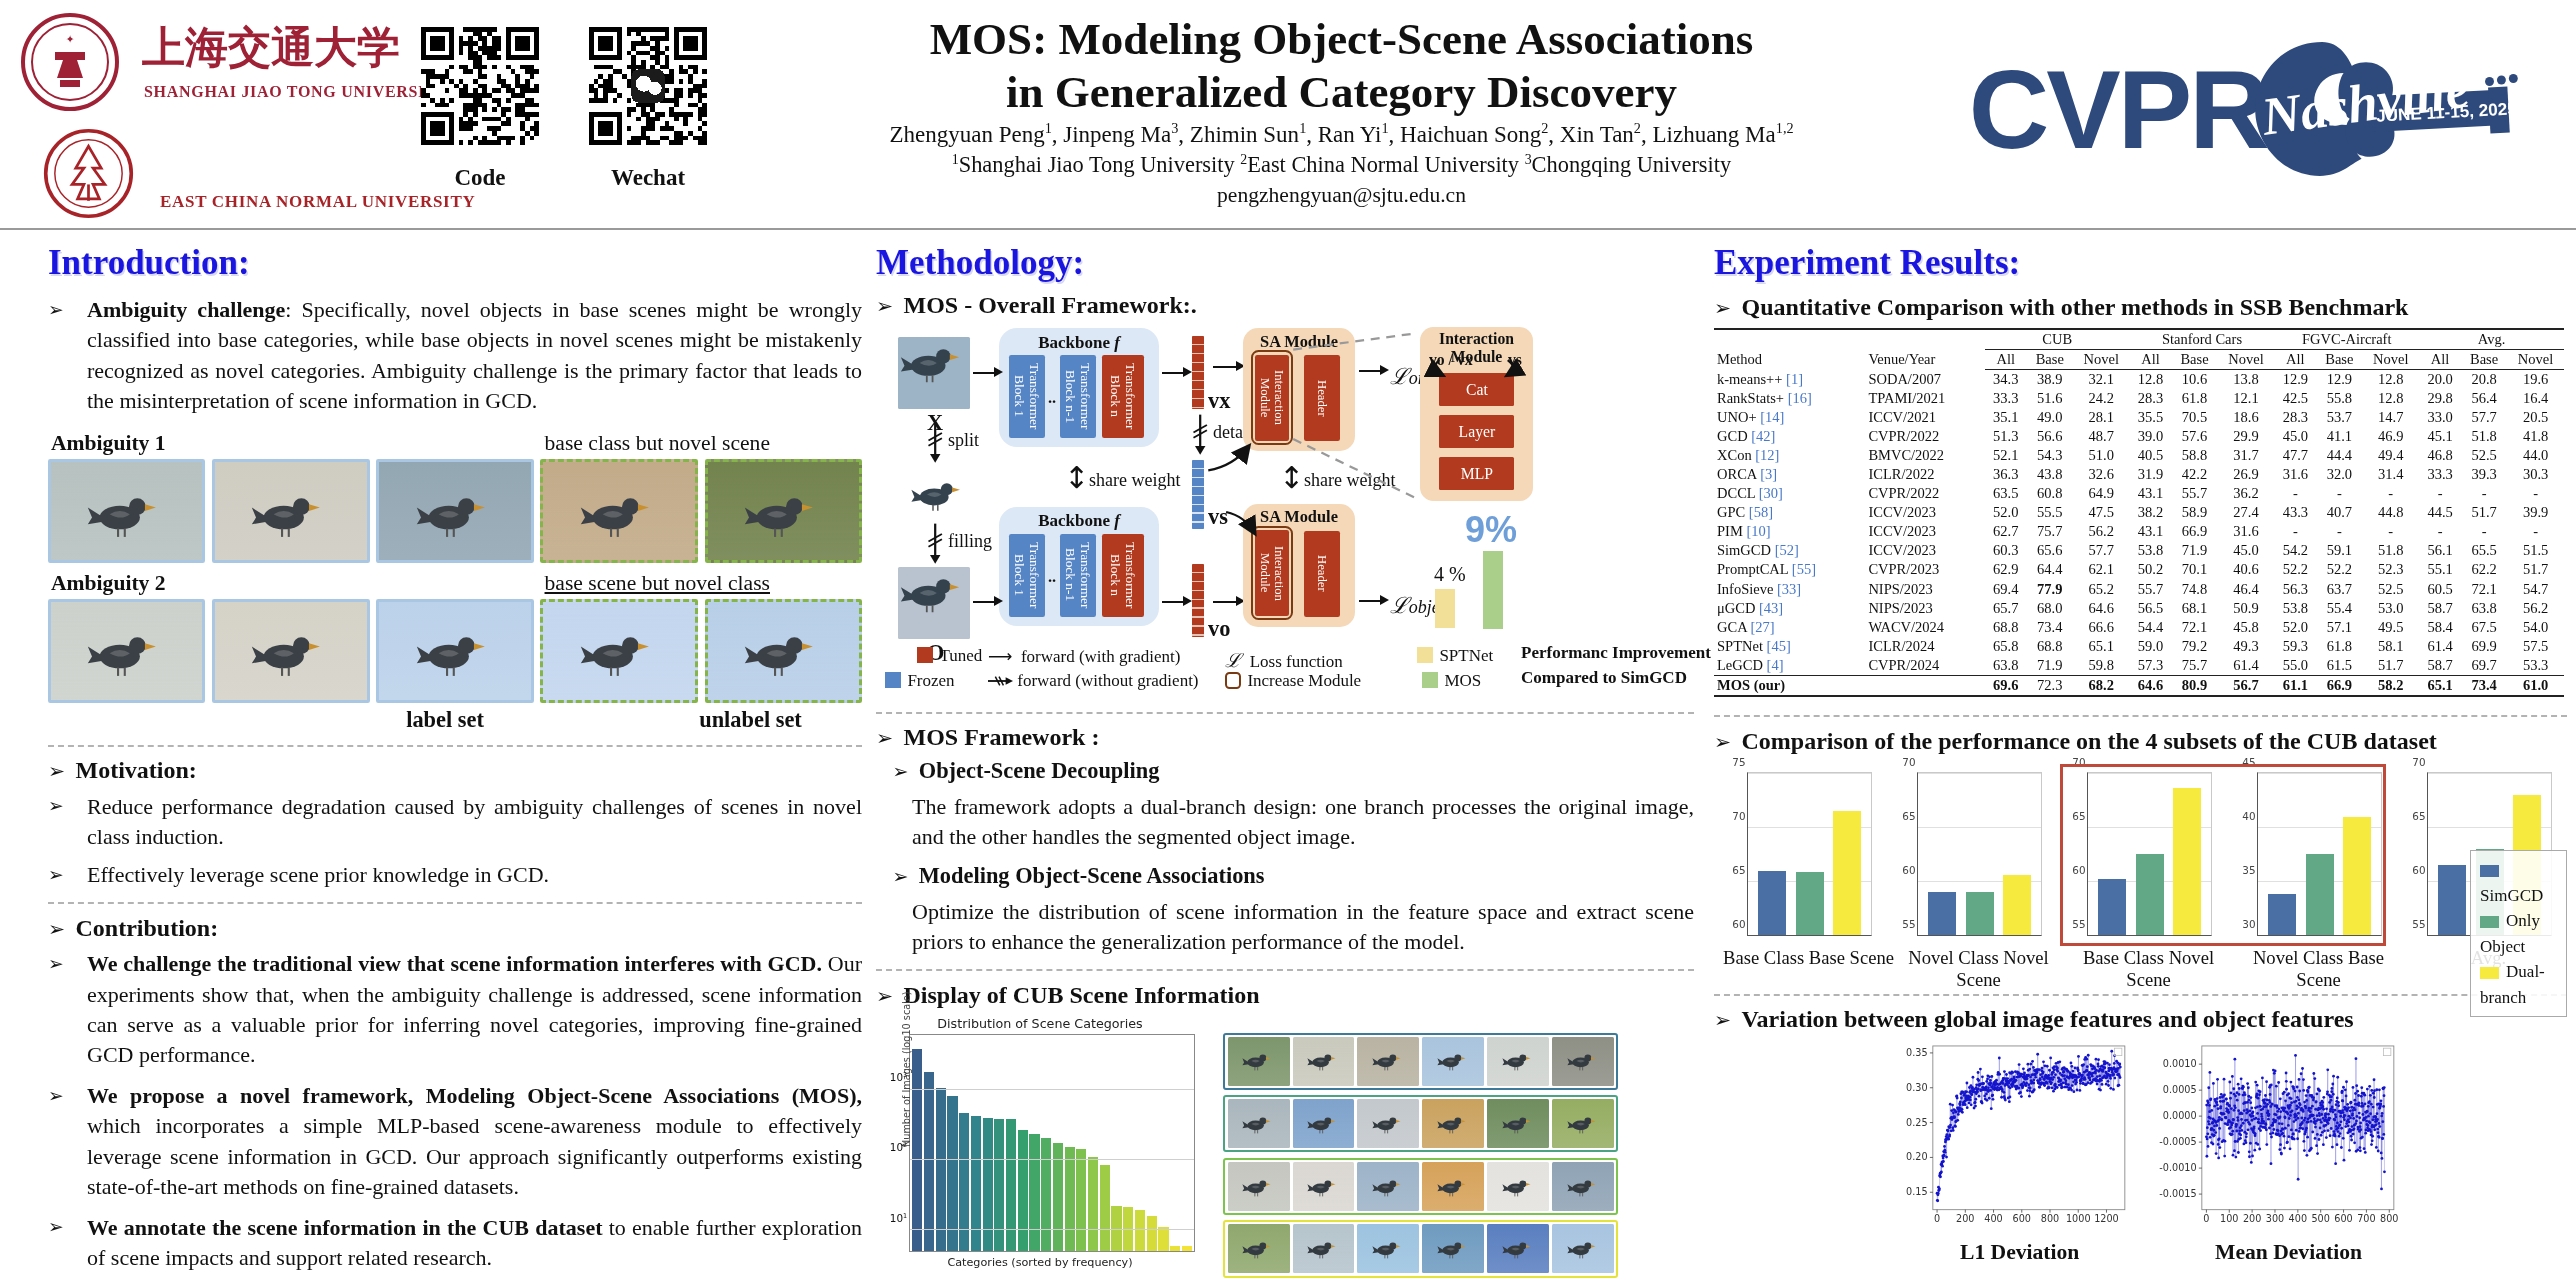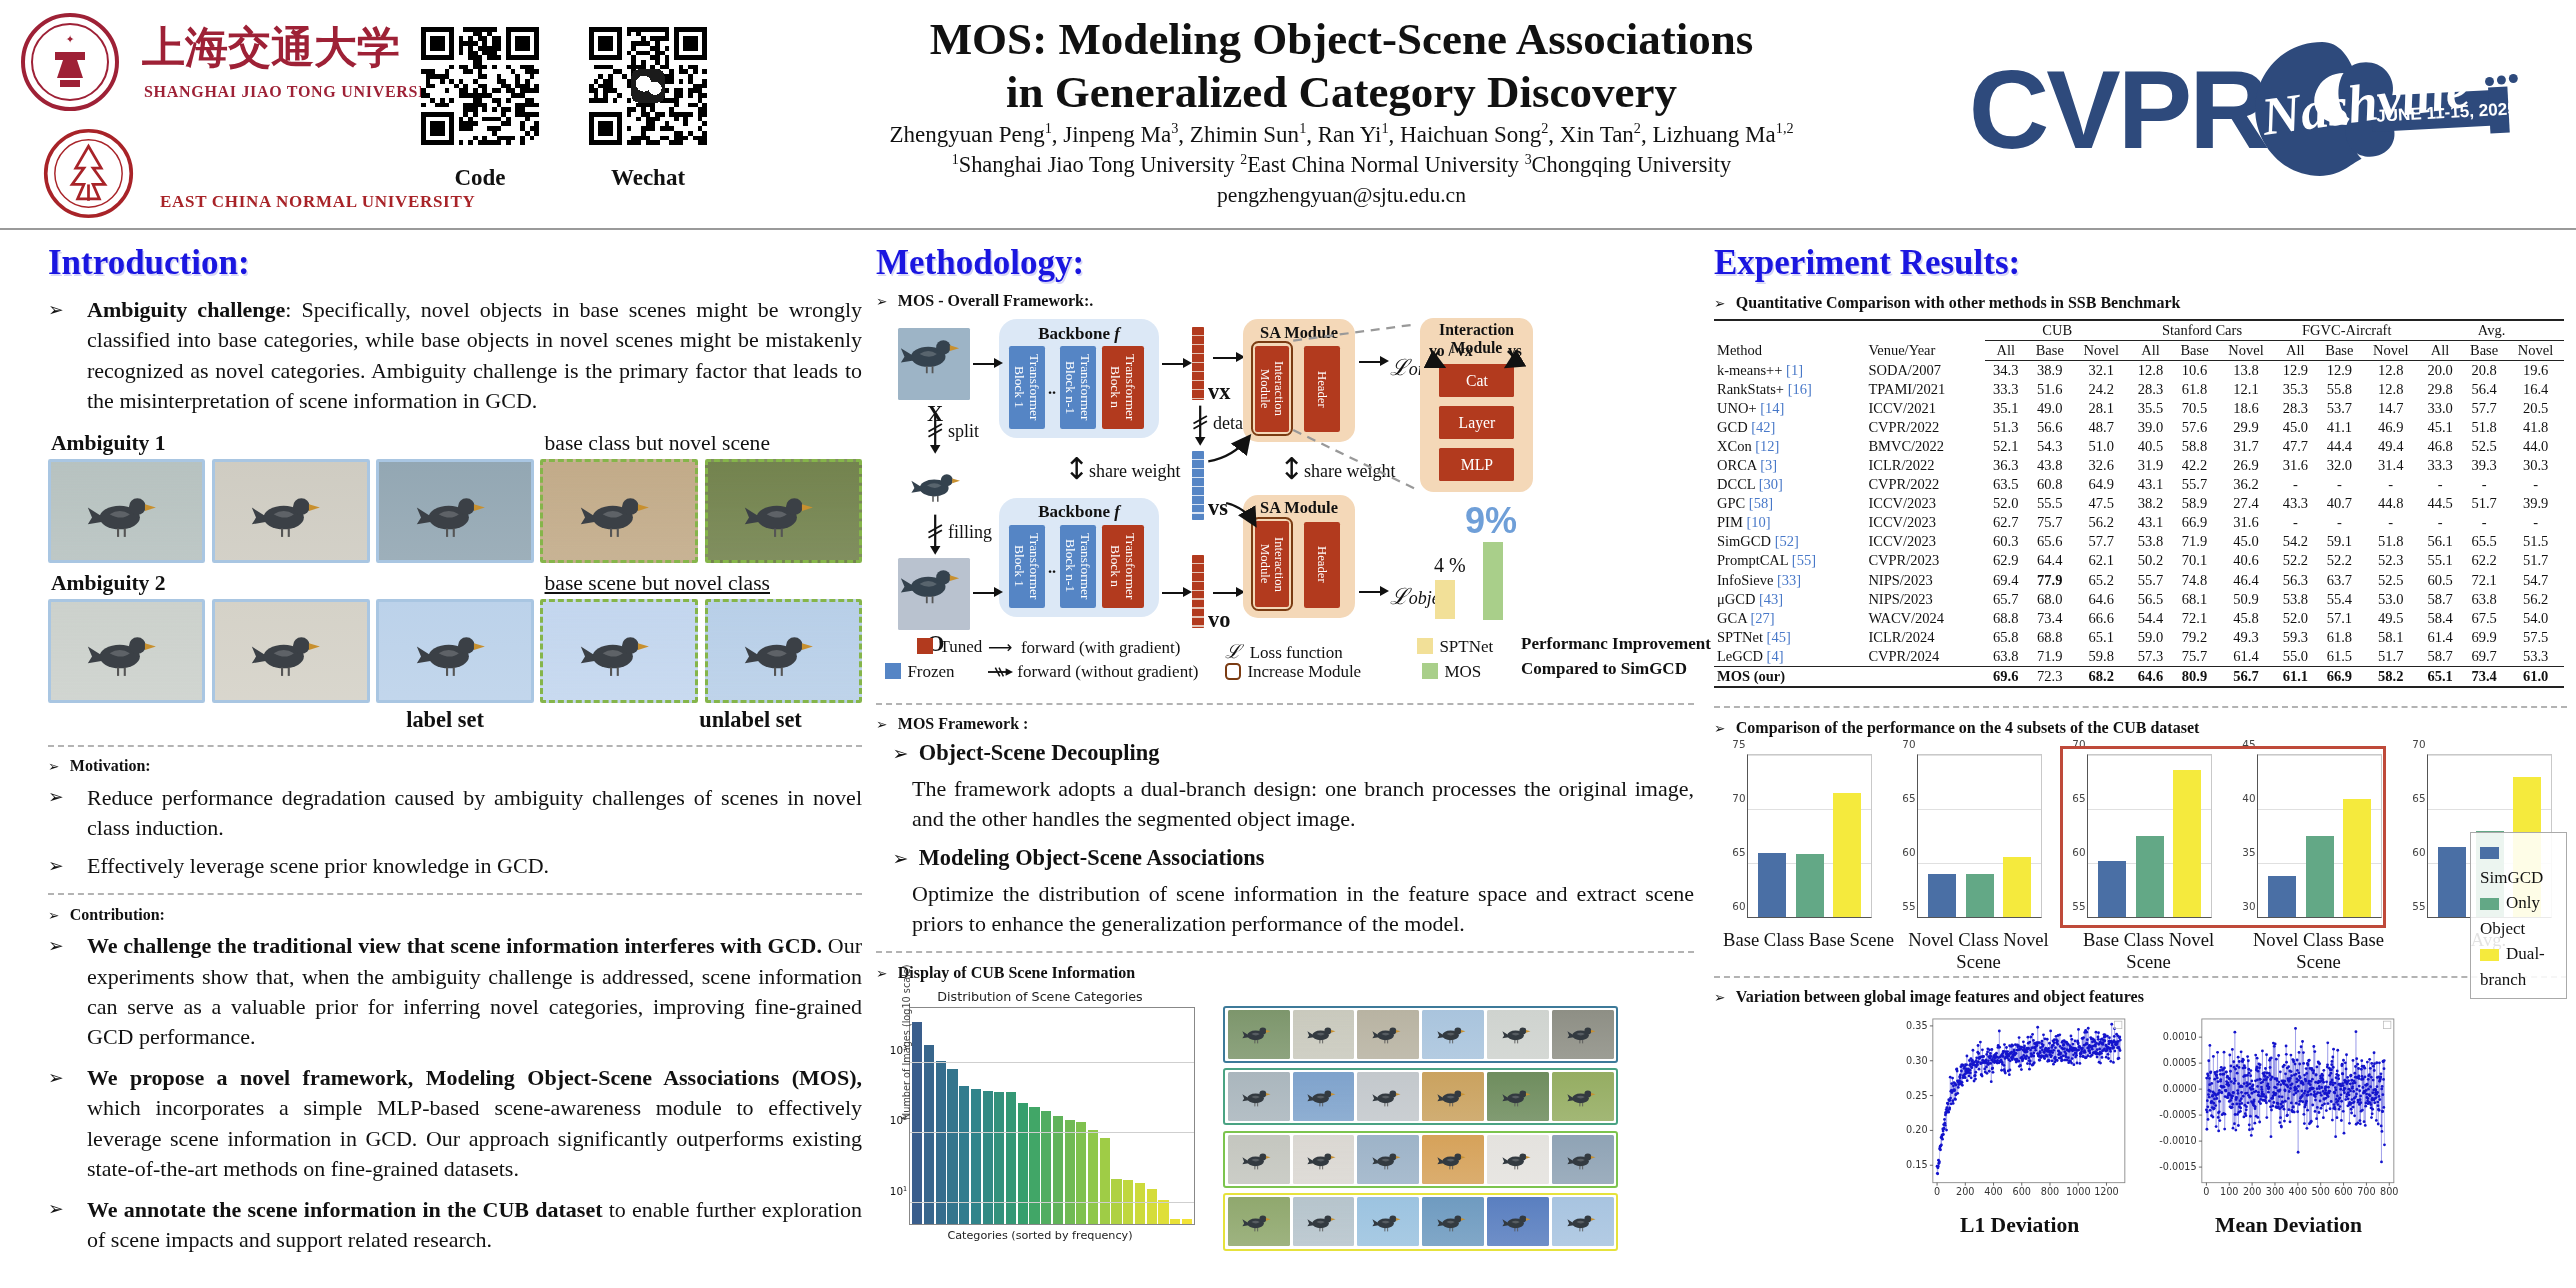--- a/index.html
+++ b/index.html
@@ -16,21 +16,21 @@
   .authors { font-size:23px; margin-top:0; }
   .affils  { font-size:22.4px; margin-top:4.5px; }
   .email   { font-size:21.6px; margin-top:4.5px; }
   sup { font-size:62%; }
   
   .col { position:absolute; top:243px; }
   #col-intro  { left:48px;  width:814px; }
   #col-method { left:876px; width:818px; }
   #col-results{ left:1714px; width:853px; }
   h2.blue { font-size:35px; font-weight:bold; color:#1a16e0; text-shadow:1.5px 1.5px 0 rgba(140,140,230,.35); margin-bottom:12px; }
-  .bullet-h { font-size:16px; font-weight:bold; margin:7.5px 0 7.5px 0; }
+  .bullet-h { font-size:24px; font-weight:bold; margin:7.5px 0 7.5px 0; }
   .bullet-h .mk, .bullet-p .mk { font-family:"DejaVu Sans", sans-serif; font-size:0.85em; margin-right:10.4px; }
   .bullet-p { font-size:22px; line-height:1.38; text-align:justify; position:relative; padding-left:39px; }
   .bullet-p .mk { position:absolute; left:0; top:1.5px; }
   .divider { border-top:2.2px dashed #b3b3b3; margin:12px 0 10.4px 0; }
   .caprow { display:flex; justify-content:space-between; font-size:21.6px; margin:4.5px 3px 3px 3px; }
   .caprow .lab { font-weight:bold; }
   .tiles { display:flex; gap:6.7px; }
   .tile { flex:1; height:104px; border-radius:2.2px; position:relative; overflow:hidden; }
   .tile svg { position:absolute; left:18%; top:22%; width:64%; height:60%; }
   .tile.base  { border:3px solid #a9c6e2; }
@@ -1299,21 +1299,21 @@
         </tr>
         <tr>
           <td class="mname">RankStats+ <span class="ref">[16]</span></td>
           <td class="venue">TPAMI/2021</td>
           <td>33.3</td>
           <td>51.6</td>
           <td>24.2</td>
           <td>28.3</td>
           <td>61.8</td>
           <td>12.1</td>
-          <td>35.3</td>
+          <td>42.5</td>
           <td>55.8</td>
           <td>12.8</td>
           <td>29.8</td>
           <td>56.4</td>
           <td>16.4</td>
         </tr>
         <tr>
           <td class="mname">UNO+ <span class="ref">[14]</span></td>
           <td class="venue">ICCV/2021</td>
           <td>35.1</td>

